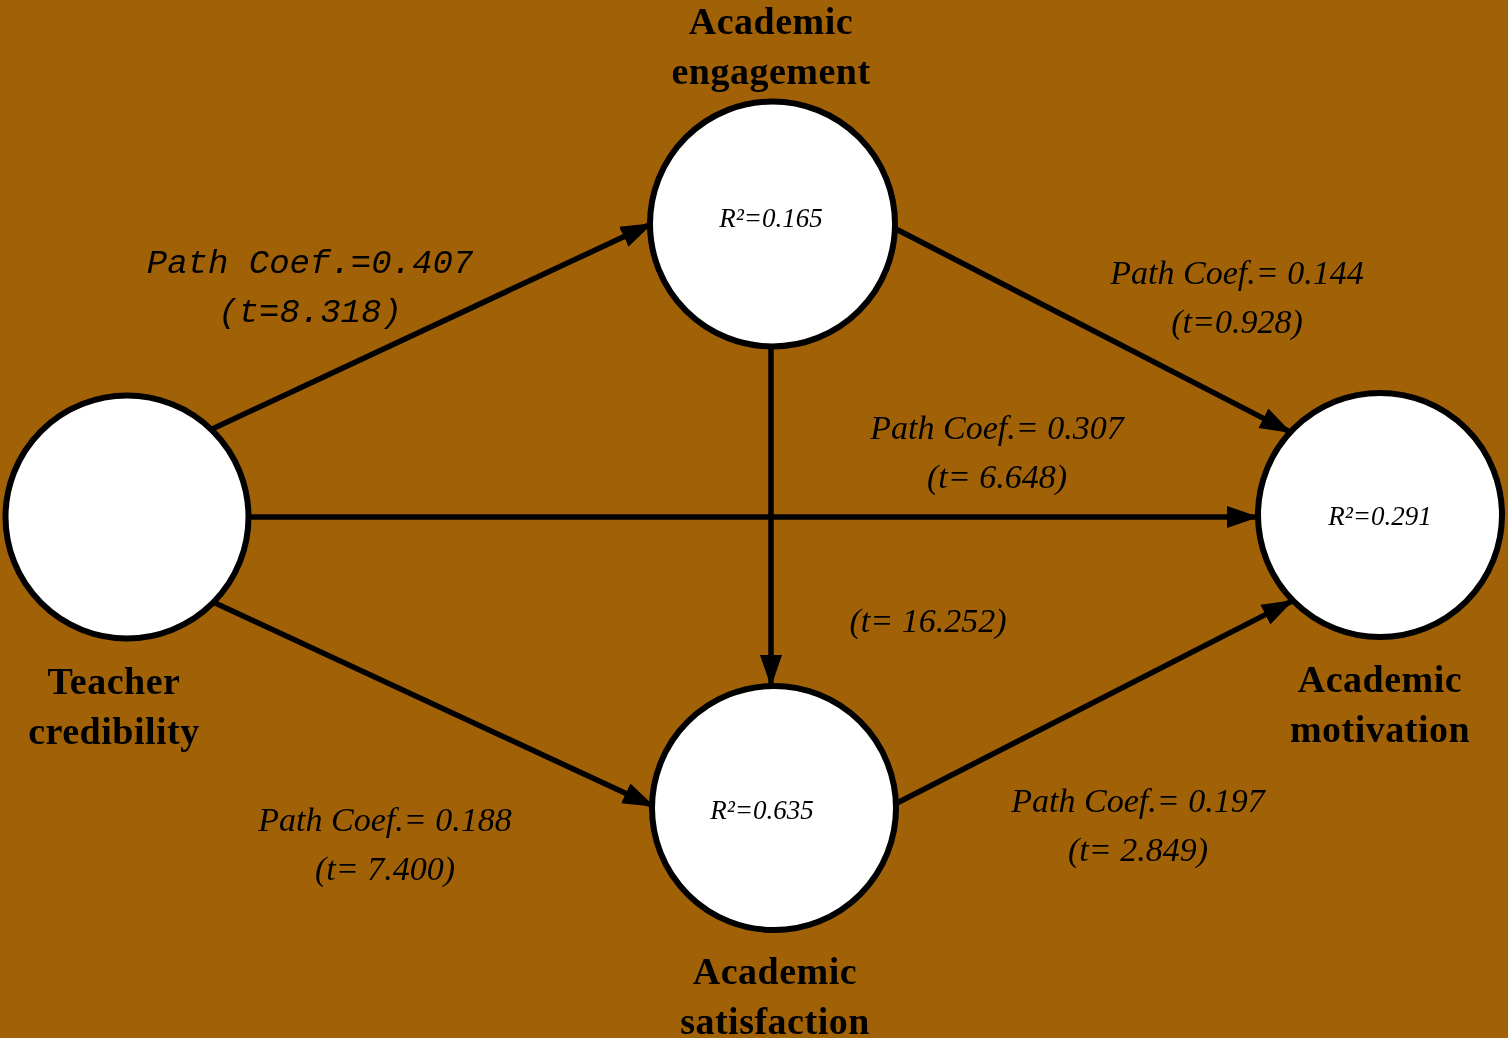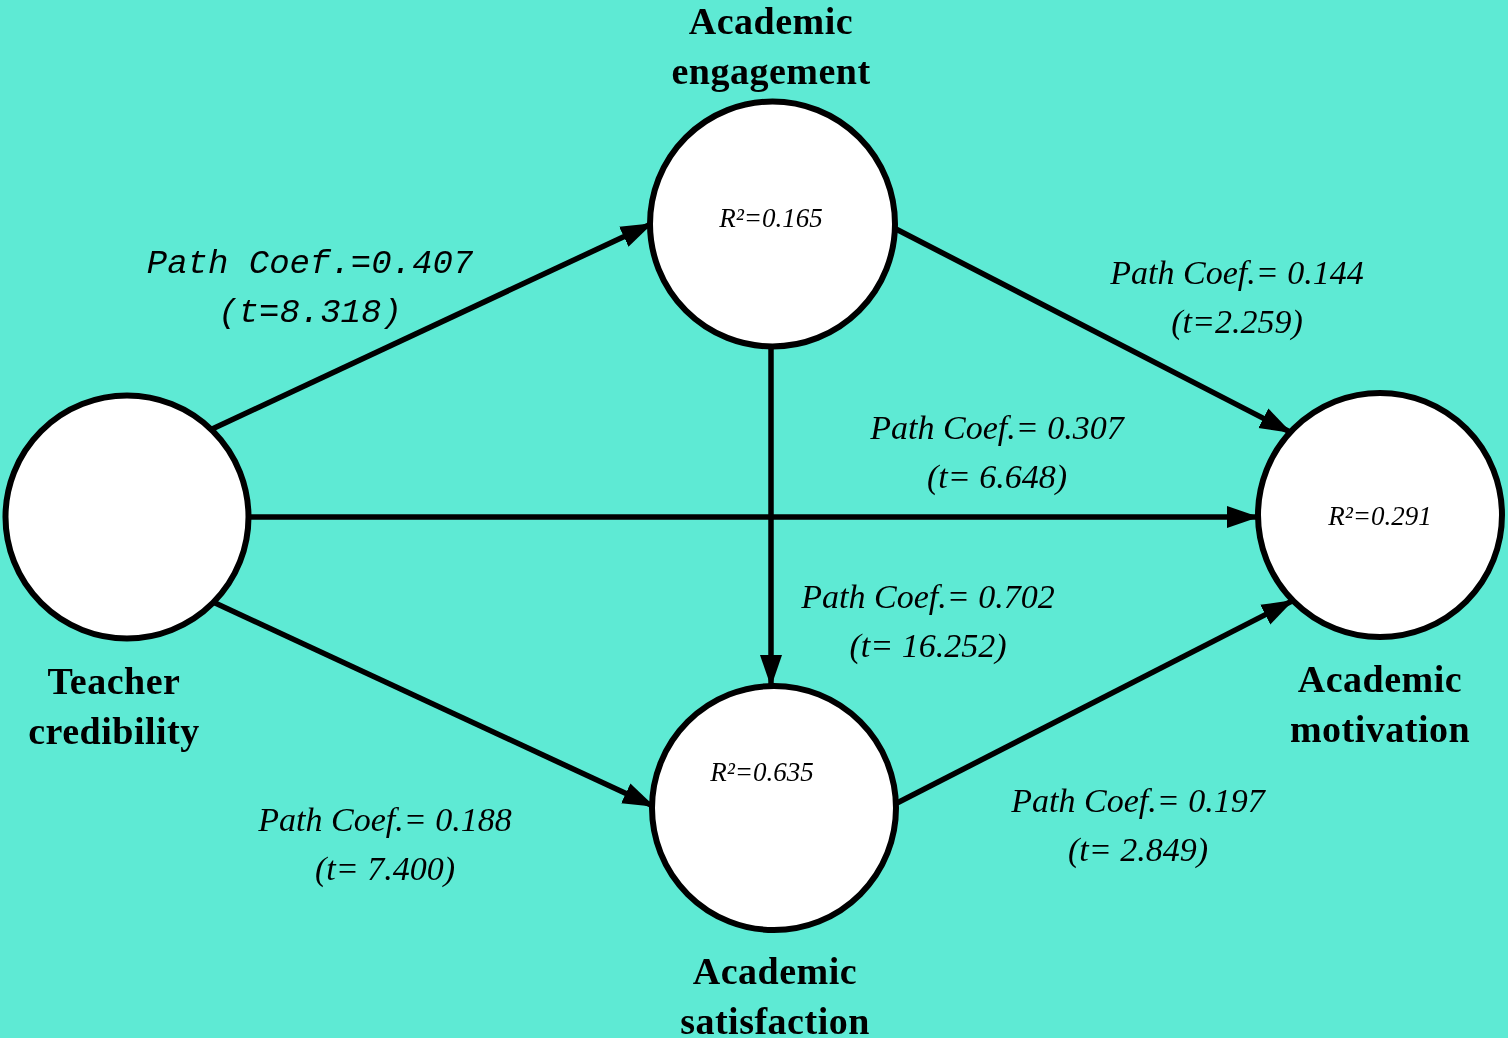--- a/index.html
+++ b/index.html
@@ -4,21 +4,21 @@
 <style>
   html, body {
     margin: 0;
     padding: 0;
     background: #ffffff;
   }
   .canvas {
     position: relative;
     width: 1508px;
     height: 1038px;
-    background: #5eead4;
+    background: #a16207;
     overflow: hidden;
     font-family: "Liberation Serif", "DejaVu Serif", serif;
     color: #000000;
   }
   .diagram-svg {
     position: absolute;
     left: 0;
     top: 0;
     width: 1508px;
     height: 1038px;
@@ -77,37 +77,36 @@
   <div class="label node-label" style="left:771px; top:46px;">Academic
 engagement</div>
   <div class="label node-label" style="left:114px; top:706px;">Teacher
 credibility</div>
   <div class="label node-label" style="left:775px; top:996px;">Academic
 satisfaction</div>
   <div class="label node-label" style="left:1380px; top:704px;">Academic
 motivation</div>
 
   <div class="label r2-label" style="left:771px; top:218px;">R²=0.165</div>
-  <div class="label r2-label" style="left:762px; top:772px;">R²=0.635</div>
+  <div class="label r2-label" style="left:762px; top:810px;">R²=0.635</div>
   <div class="label r2-label" style="left:1380px; top:516px;">R²=0.291</div>
 
   <div class="path-label" style="left:310px; top:289px;font-family:Liberation Mono, monospace;">
     <div>Path Coef.=0.407</div>
     <div>(t=8.318)</div>
   </div>
   <div class="path-label" style="left:1237px; top:297px;">
     <div>Path Coef.= 0.144</div>
-    <div>(t=2.259)</div>
+    <div>(t=0.928)</div>
   </div>
   <div class="path-label" style="left:997px; top:452px;font-style:italic;">
     <div>Path Coef.= 0.307</div>
     <div>(t= 6.648)</div>
   </div>
   <div class="path-label" style="left:928px; top:621px;">
-    <div>Path Coef.= 0.702</div>
     <div>(t= 16.252)</div>
   </div>
   <div class="path-label" style="left:385px; top:844px;">
     <div>Path Coef.= 0.188</div>
     <div>(t= 7.400)</div>
   </div>
   <div class="path-label" style="left:1138px; top:825px;text-align:center;">
     <div>Path Coef.= 0.197</div>
     <div>(t= 2.849)</div>
   </div>

